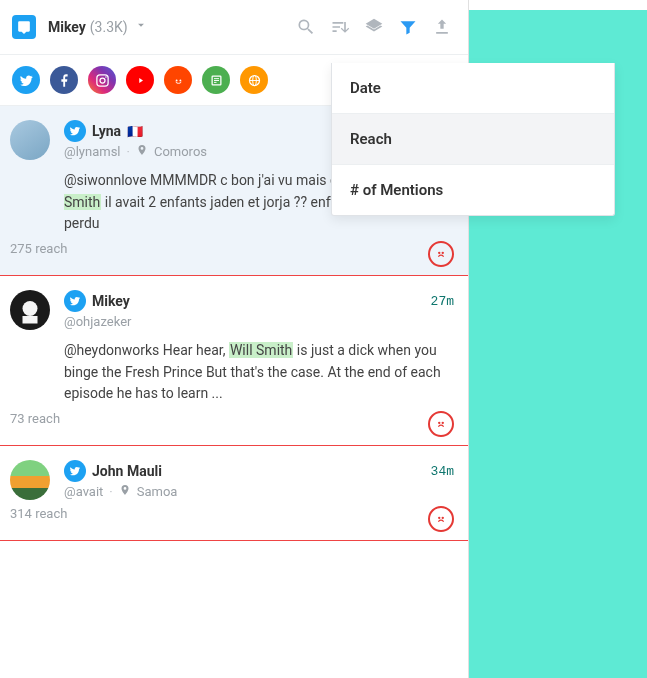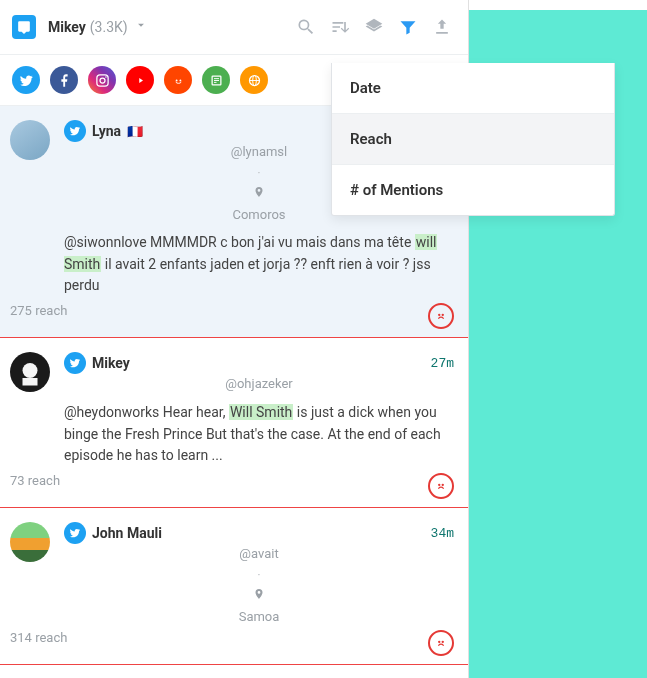--- a/index.html
+++ b/index.html
@@ -25,21 +25,21 @@
   .post.active { background:#eef4fa;}
   .phead { display:flex; align-items:flex-start;}
   .avatar { width:40px; height:40px; border-radius:50%; margin-right:14px; flex-shrink:0; display:flex; align-items:center; justify-content:center; color:#fff; font-weight:700; overflow:hidden;}
   .pmain { flex:1; min-width:0;}
   .nline { display:flex; align-items:center; gap:6px;}
   .plat { width:22px; height:22px; border-radius:50%; background:#1da1f2; display:flex; align-items:center; justify-content:center; flex-shrink:0;}
   .plat svg{width:12px;height:12px;fill:#fff;}
   .dname { font-weight:700; color:#333;}
   .flag { font-size:13px;}
   .time { margin-left:auto; color:#0f766e; font-size:13px;font-family:Liberation Mono, monospace;}
-  .subline { display:flex; align-items:center; gap:6px; color:#9aa0a6; font-size:13px; margin-top:2px;flex-direction:column;}
+  .subline { display:flex; align-items:center; gap:6px; color:#9aa0a6; font-size:13px; margin-top:2px;}
   .dot{color:#c0c4c9;}
   .pin svg{width:12px;height:12px;fill:#9aa0a6;}
   .body { margin-left:54px; margin-top:10px; color:#444; line-height:1.55; font-size:14px;}
   .hl { background:#c9efc9; padding:0 1px;}
   .pfoot { display:flex; margin-top:6px; padding-left:0;}
   .reach { color:#9aa0a6; font-size:13px;}
   .sent { margin-left:auto; width:26px; height:26px; border-radius:50%; border:2.5px solid #e53935; display:flex; align-items:center; justify-content:center;}
   .sent svg{width:14px;height:14px;fill:none;stroke:#e53935;stroke-width:2;stroke-linecap:round;}
   .dropdown { position:absolute; left:-138px; top:53px; width:284px; background:#fff; border:1px solid #e0e3e7; border-top:none; border-radius:0 0 3px 3px; box-shadow:0 4px 12px rgba(0,0,0,.08);}
   .dd-item { padding:16px 18px; font-size:15px; color:#333; cursor:pointer; font-weight:600;}

